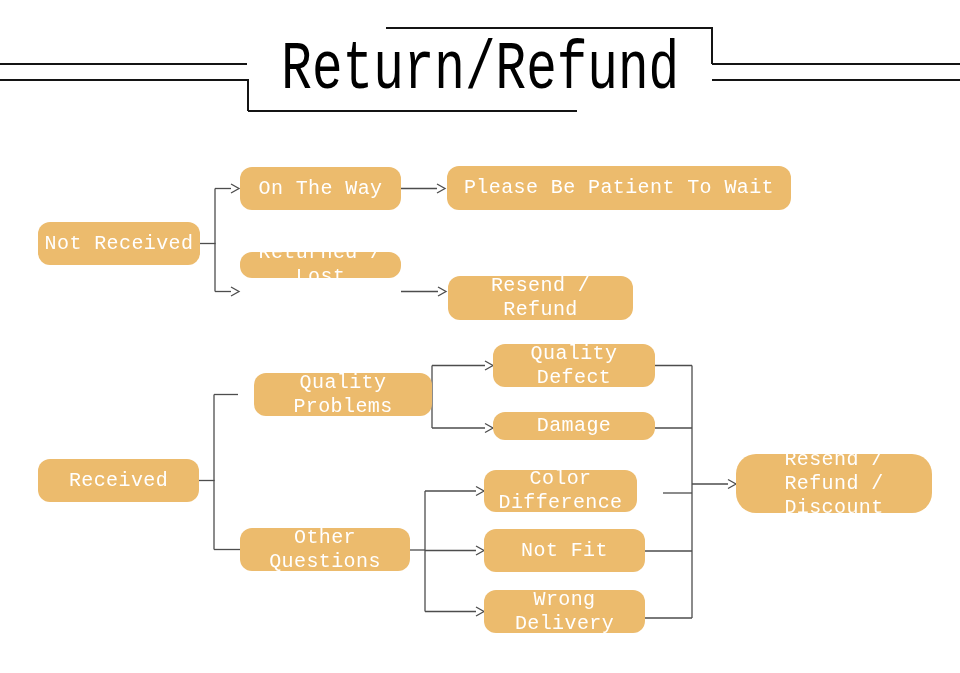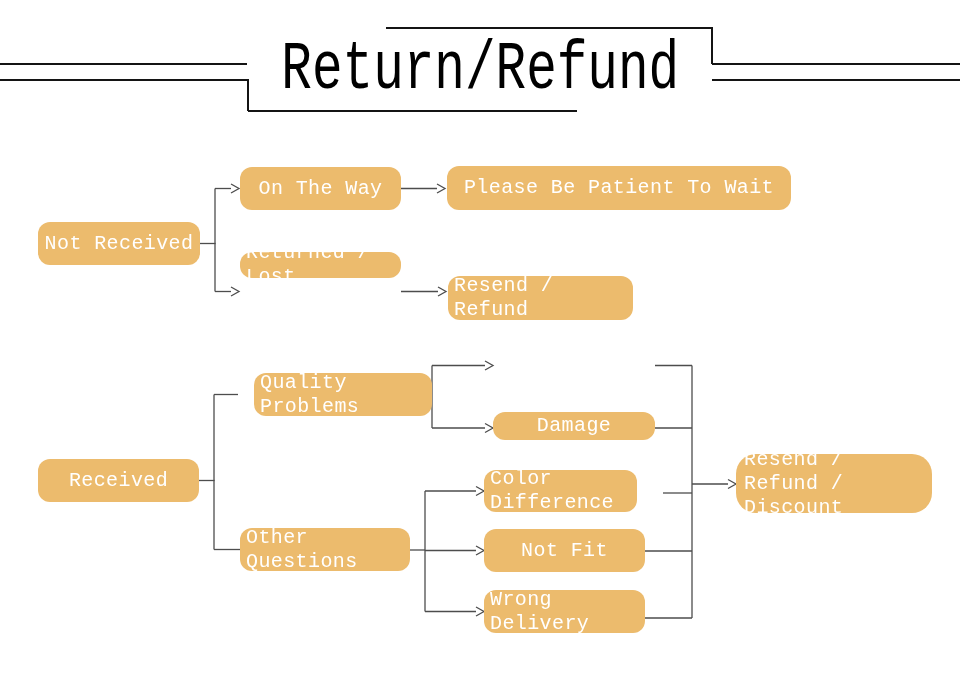--- a/index.html
+++ b/index.html
@@ -24,21 +24,21 @@
     display:inline-block;transform:scaleX(0.75);transform-origin:center;
     white-space:nowrap;
   }
   svg.layer{position:absolute;left:0;top:0;}
   .frame path{stroke:var(--frame);stroke-width:2;fill:none;}
   .conn path{stroke:var(--connector);stroke-width:1.3;fill:none;}
   .node{
     position:absolute;display:flex;align-items:center;justify-content:center;
     background:var(--node-fill);color:var(--node-text);
     border-radius:12px;font-size:20px;letter-spacing:0.4px;line-height:1.2;
-    padding:0 6px;box-sizing:border-box;
+    text-align:center;padding:0 6px;box-sizing:border-box;
   }
   .node.big{border-radius:20px;padding:8px 8px;}
 </style>
 </head>
 <body>
 
 <div class="page">
 
   <svg class="layer" width="960" height="673" viewBox="0 0 960 673">
     <g class="frame">
@@ -125,20 +125,23 @@
   </div>
 
   <div class="node" style="left:254px;top:373px;width:178px;height:43px">
     <span>Quality Problems</span>
   </div>
 
   <div class="node" style="left:240px;top:528px;width:170px;height:43px">
     <span>Other Questions</span>
   </div>
 
+  <div class="node" style="left:493px;top:344px;width:162px;height:43px">
+    <span>Quality Defect</span>
+  </div>
 
   <div class="node" style="left:493px;top:412px;width:162px;height:28px">
     <span>Damage</span>
   </div>
 
   <div class="node" style="left:484px;top:470px;width:153px;height:42px">
     <span>Color Difference</span>
   </div>
 
   <div class="node" style="left:484px;top:529px;width:161px;height:43px">

